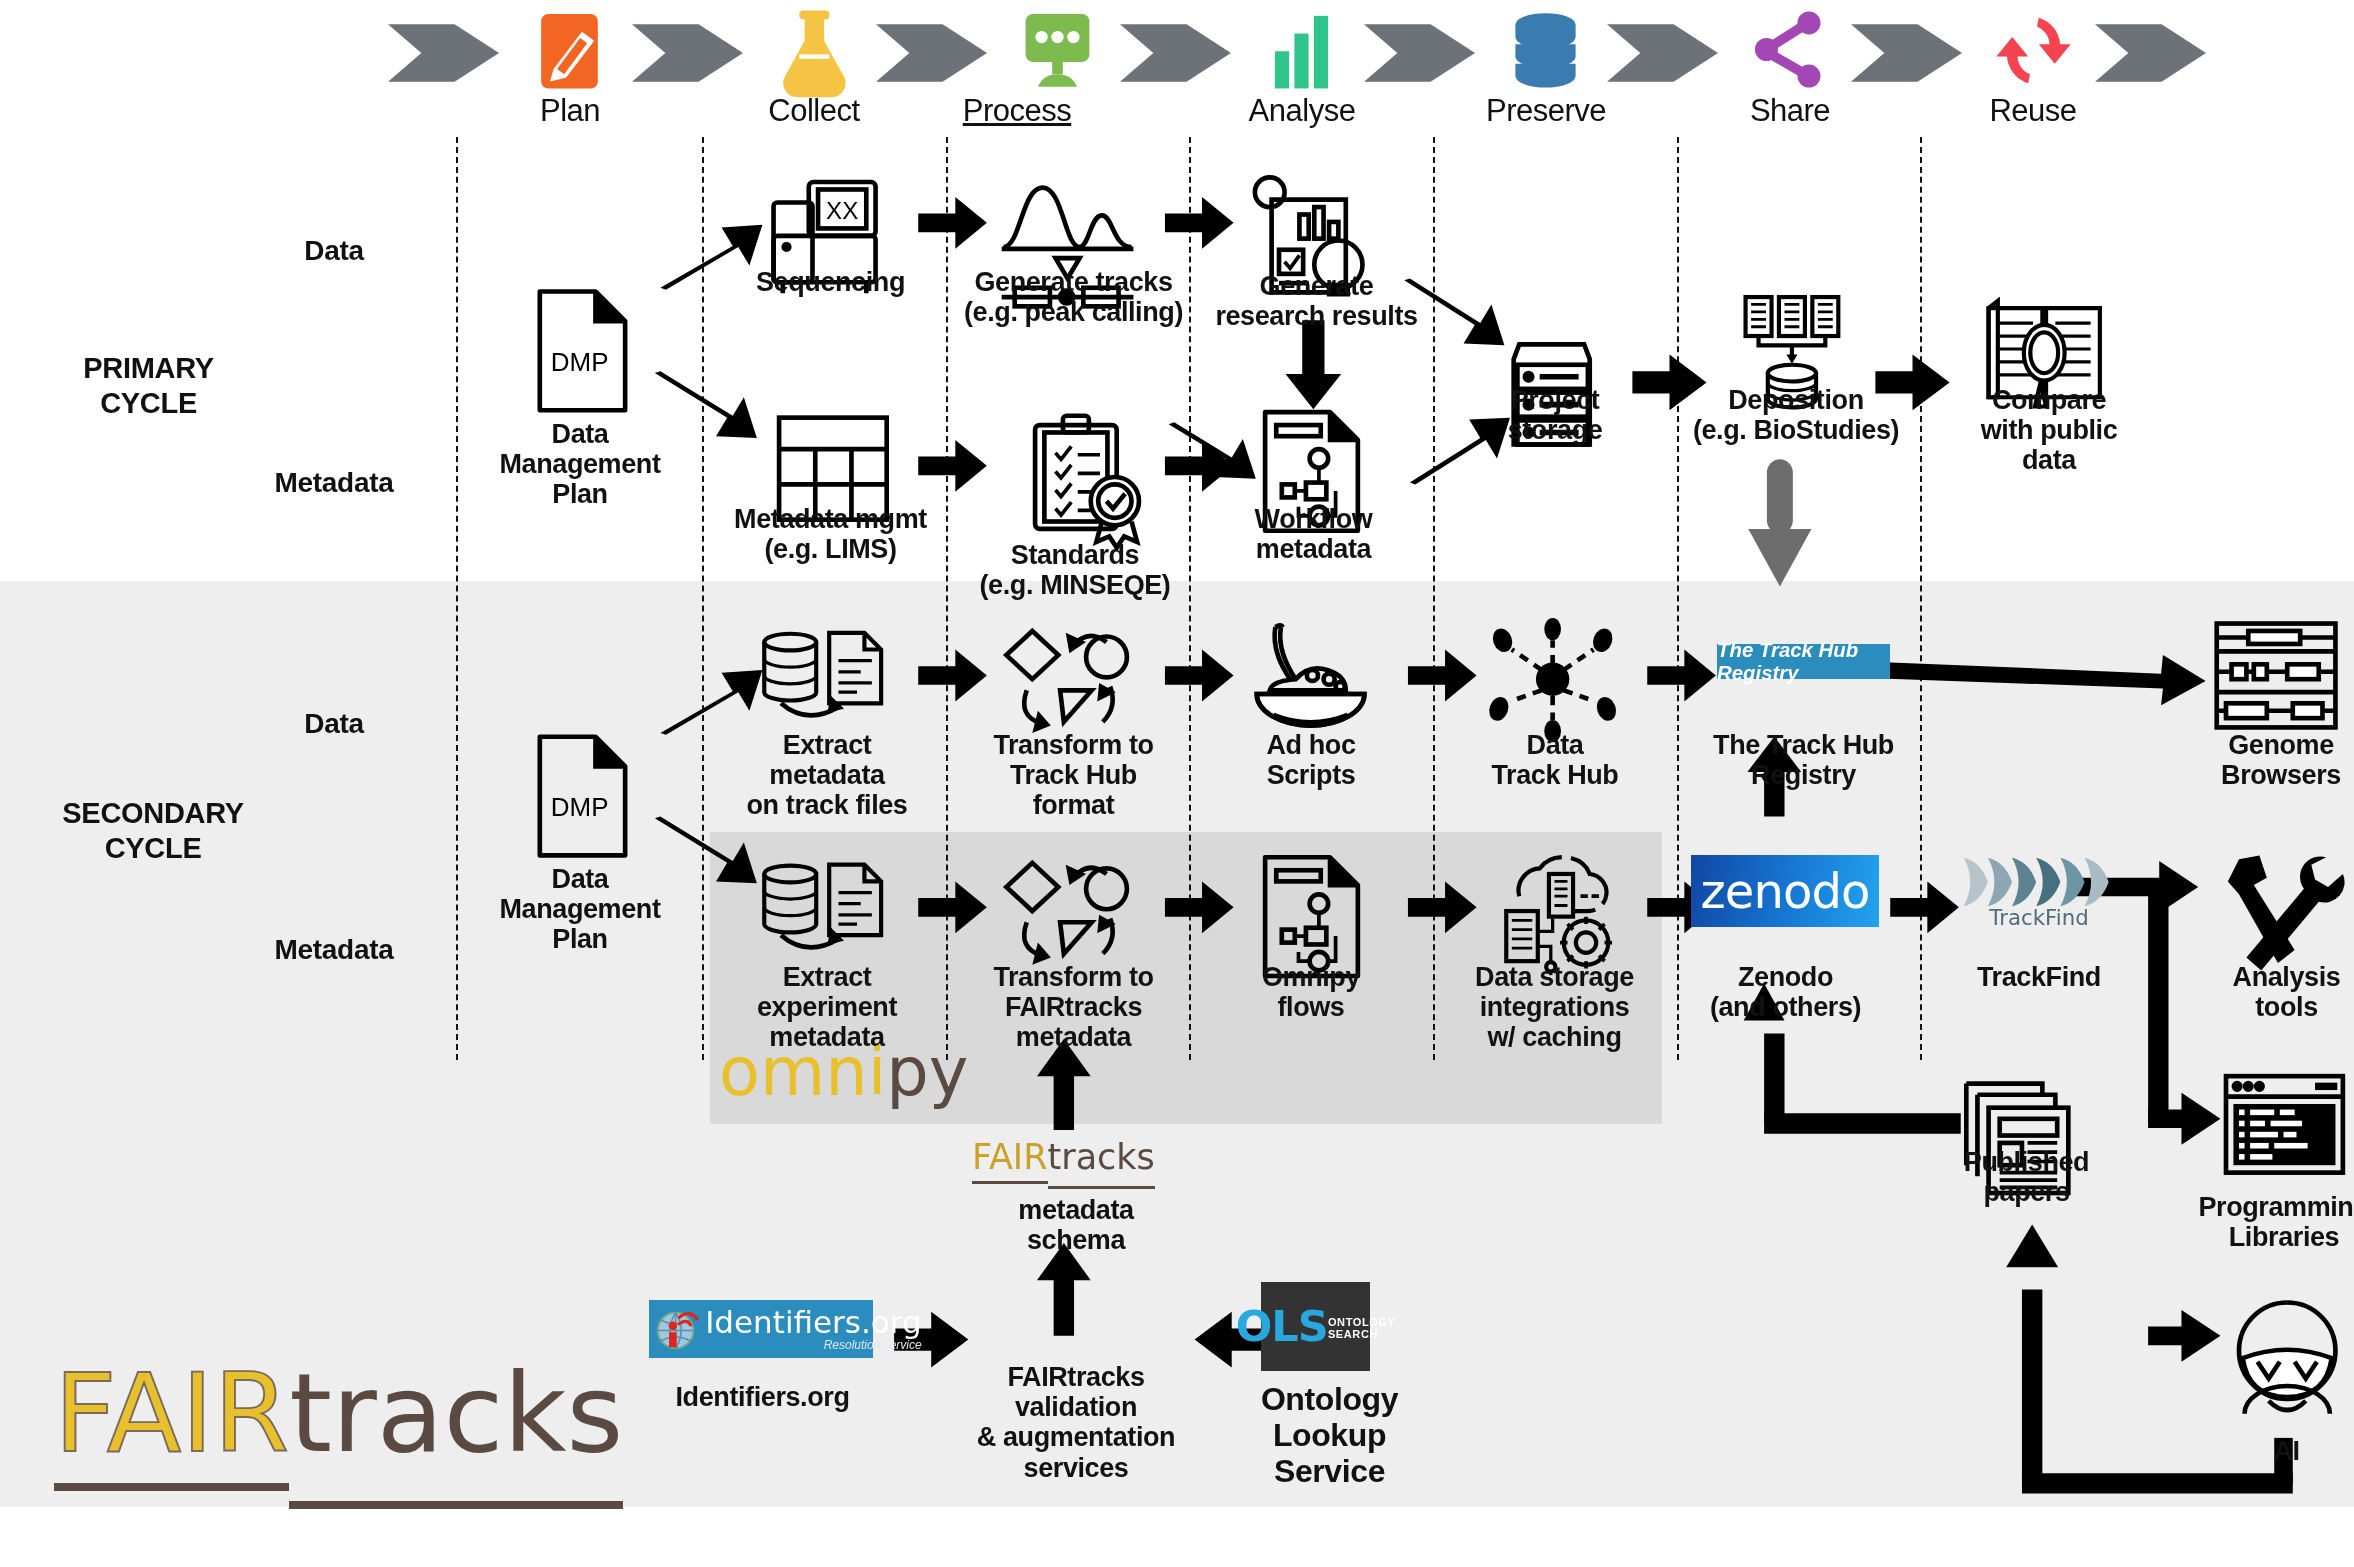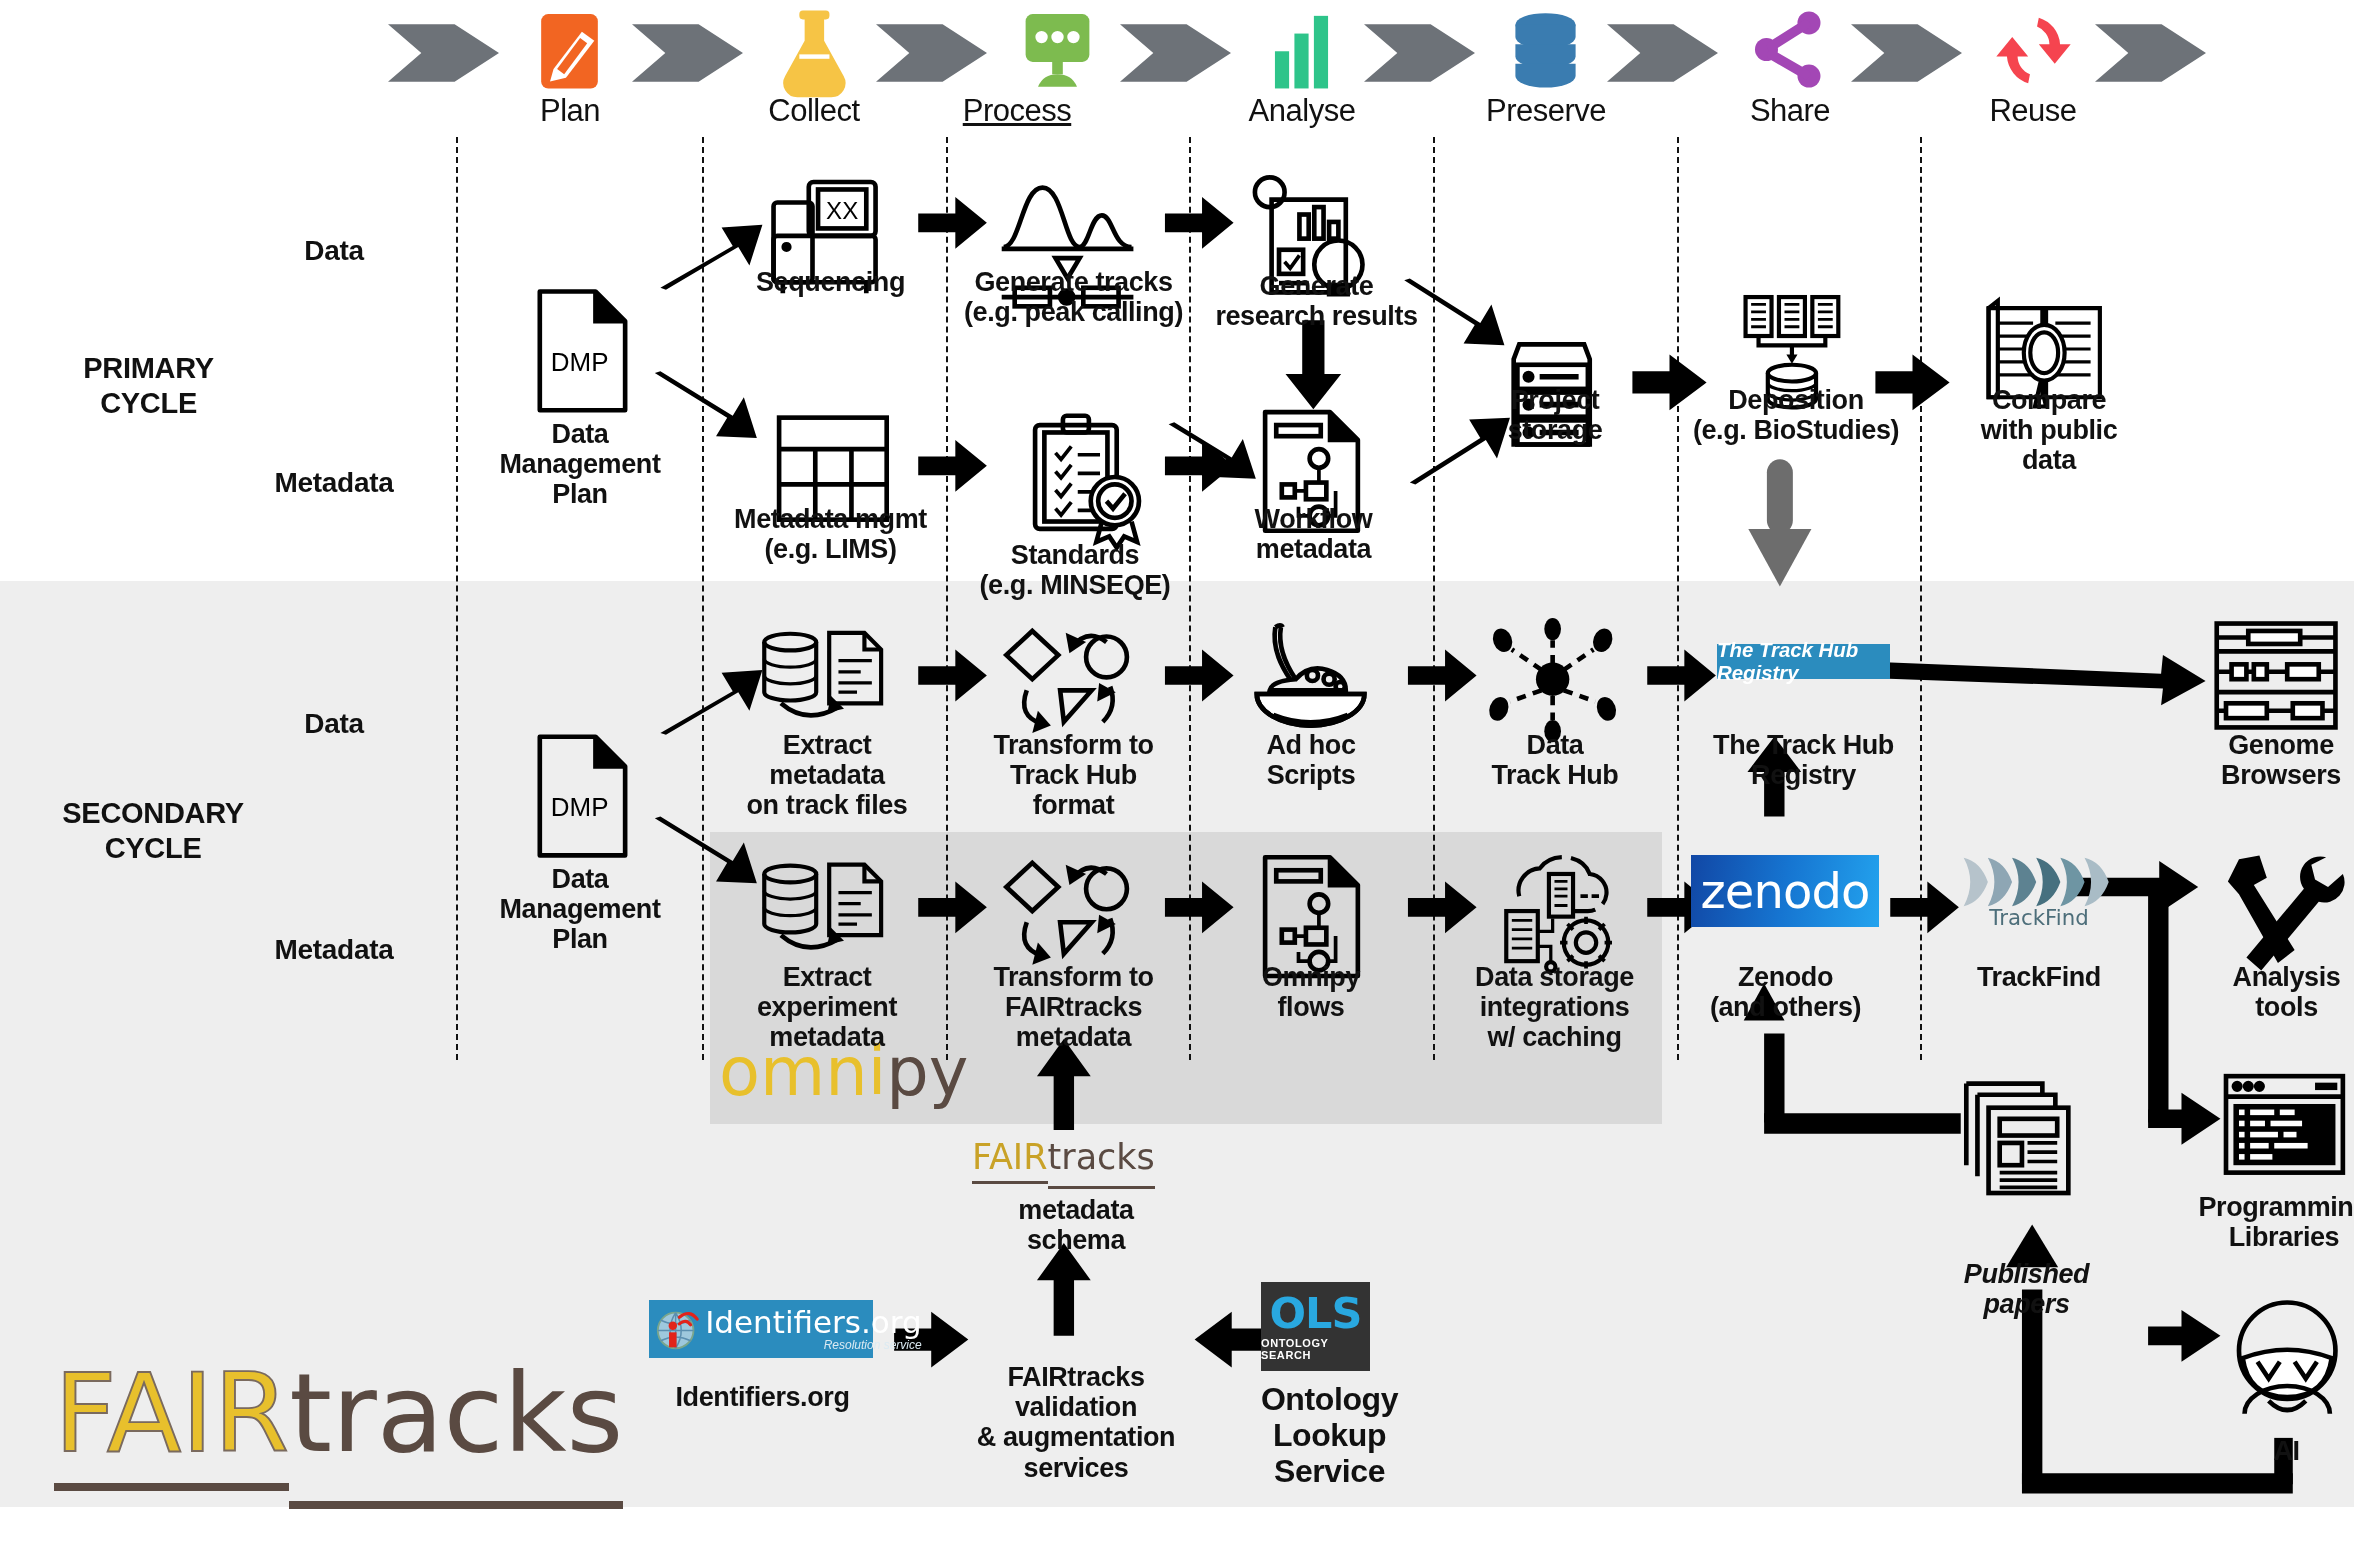--- a/index.html
+++ b/index.html
@@ -529,21 +529,21 @@
         <path d="M26,18 q7,-6 12,1"></path>
         <path d="M26,11 q11,-9 19,2"></path>
       </g>
     </svg>
     <span style="display:flex;flex-direction:column;margin-left:5.6px;">
       <span style="font-size:31px;color:#fff;font-family:'DejaVu Sans',sans-serif;line-height:1;">Identifiers.org</span>
       <span style="font-size:12px;color:#dbeaf2;font-style:italic;text-align:right;">Resolution service</span>
     </span>
   </div>
 
-  <div class="logoBox ols" style="left:1261px;top:1282px;width:109px;height:89px;flex-direction:column;justify-content:center;">
+  <div class="logoBox ols" style="left:1261px;top:1282px;width:109px;height:89px;flex-direction:row;justify-content:center;">
     <span style="font-size:43px;font-weight:bold;color:#29a8e0;font-family:'DejaVu Sans',sans-serif;line-height:1;letter-spacing:-0.9px;">OLS</span>
     <span style="font-size:11px;font-weight:bold;color:#fff;letter-spacing:0.6px;margin-top:2.8px;">ONTOLOGY SEARCH</span>
   </div>
 
   <div class="abs" style="left:719px;top:1039px;font-size:67px;font-family:'DejaVu Sans',sans-serif;line-height:1;">
     <span style="color:#e8c02c;">omni</span><span style="color:#5a4a42;">py</span>
   </div>
 
   <div class="abs" style="left:972px;top:1139px;font-size:35px;font-family:'DejaVu Sans',sans-serif;line-height:1.05;">
     <span style="color:#c9a227;border-bottom:3.7px solid #5a4a42;padding-bottom:3.7px;">FAIR</span><span style="color:#5a4a42;border-bottom:3.7px solid #5a4a42;padding-bottom:9.3px;">tracks</span>
@@ -573,21 +573,21 @@
       <div class="nodeLabel" style="left:2180px;top:730px;width:202px;font-size:27px;"><span>Genome</span><br><span>Browsers</span></div>
       <div class="nodeLabel" style="left:724px;top:962px;width:206px;font-size:27px;"><span>Extract</span><br><span>experiment</span><br><span>metadata</span></div>
       <div class="nodeLabel" style="left:967px;top:962px;width:213px;font-size:27px;"><span>Transform to</span><br><span>FAIRtracks</span><br><span>metadata</span></div>
       <div class="nodeLabel" style="left:1223px;top:962px;width:176px;font-size:27px;"><span>Omnipy</span><br><span>flows</span></div>
       <div class="nodeLabel" style="left:1456px;top:962px;width:197px;font-size:27px;"><span>Data storage</span><br><span>integrations</span><br><span>w/ caching</span></div>
       <div class="nodeLabel" style="left:1690px;top:962px;width:191px;font-size:27px;"><span>Zenodo</span><br><span>(and others)</span></div>
       <div class="nodeLabel" style="left:1946px;top:962px;width:186px;font-size:27px;"><span>TrackFind</span></div>
       <div class="nodeLabel" style="left:2189px;top:962px;width:195px;font-size:27px;"><span>Analysis</span><br><span>tools</span></div>
       <div class="nodeLabel" style="left:2171px;top:1192px;width:226px;font-size:27px;"><span>Programming</span><br><span>Libraries</span></div>
       <div class="nodeLabel" style="left:2226px;top:1436px;width:121px;font-size:27px;"><span>AI</span></div>
-      <div class="nodeLabel" style="left:1929px;top:1259px;width:195px;font-size:27px;font-style:italic;"><span>Published</span><br><span>papers</span></div>
+      <div class="nodeLabel" style="left:1929px;top:1147px;width:195px;font-size:27px;"><span>Published</span><br><span>papers</span></div>
       <div class="nodeLabel" style="left:983px;top:1195px;width:186px;font-size:27px;"><span>metadata</span><br><span>schema</span></div>
       <div class="nodeLabel" style="left:963px;top:1362px;width:226px;font-size:27px;"><span>FAIRtracks</span><br><span>validation</span><br><span>&amp; augmentation</span><br><span>services</span></div>
       <div class="nodeLabel" style="left:655px;top:1382px;width:215px;font-size:27px;"><span>Identifiers.org</span></div>
       <div class="nodeLabel" style="left:1223px;top:1382px;width:213px;font-size:32px;"><span>Ontology Lookup</span><br><span>Service</span></div>
     </div>
 
 
 </div>
 
 

